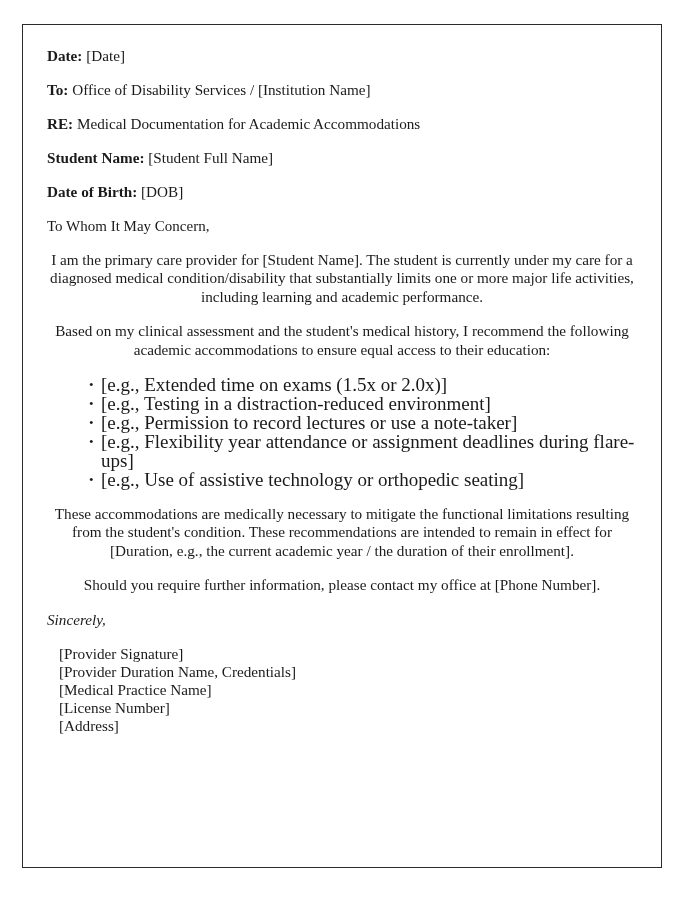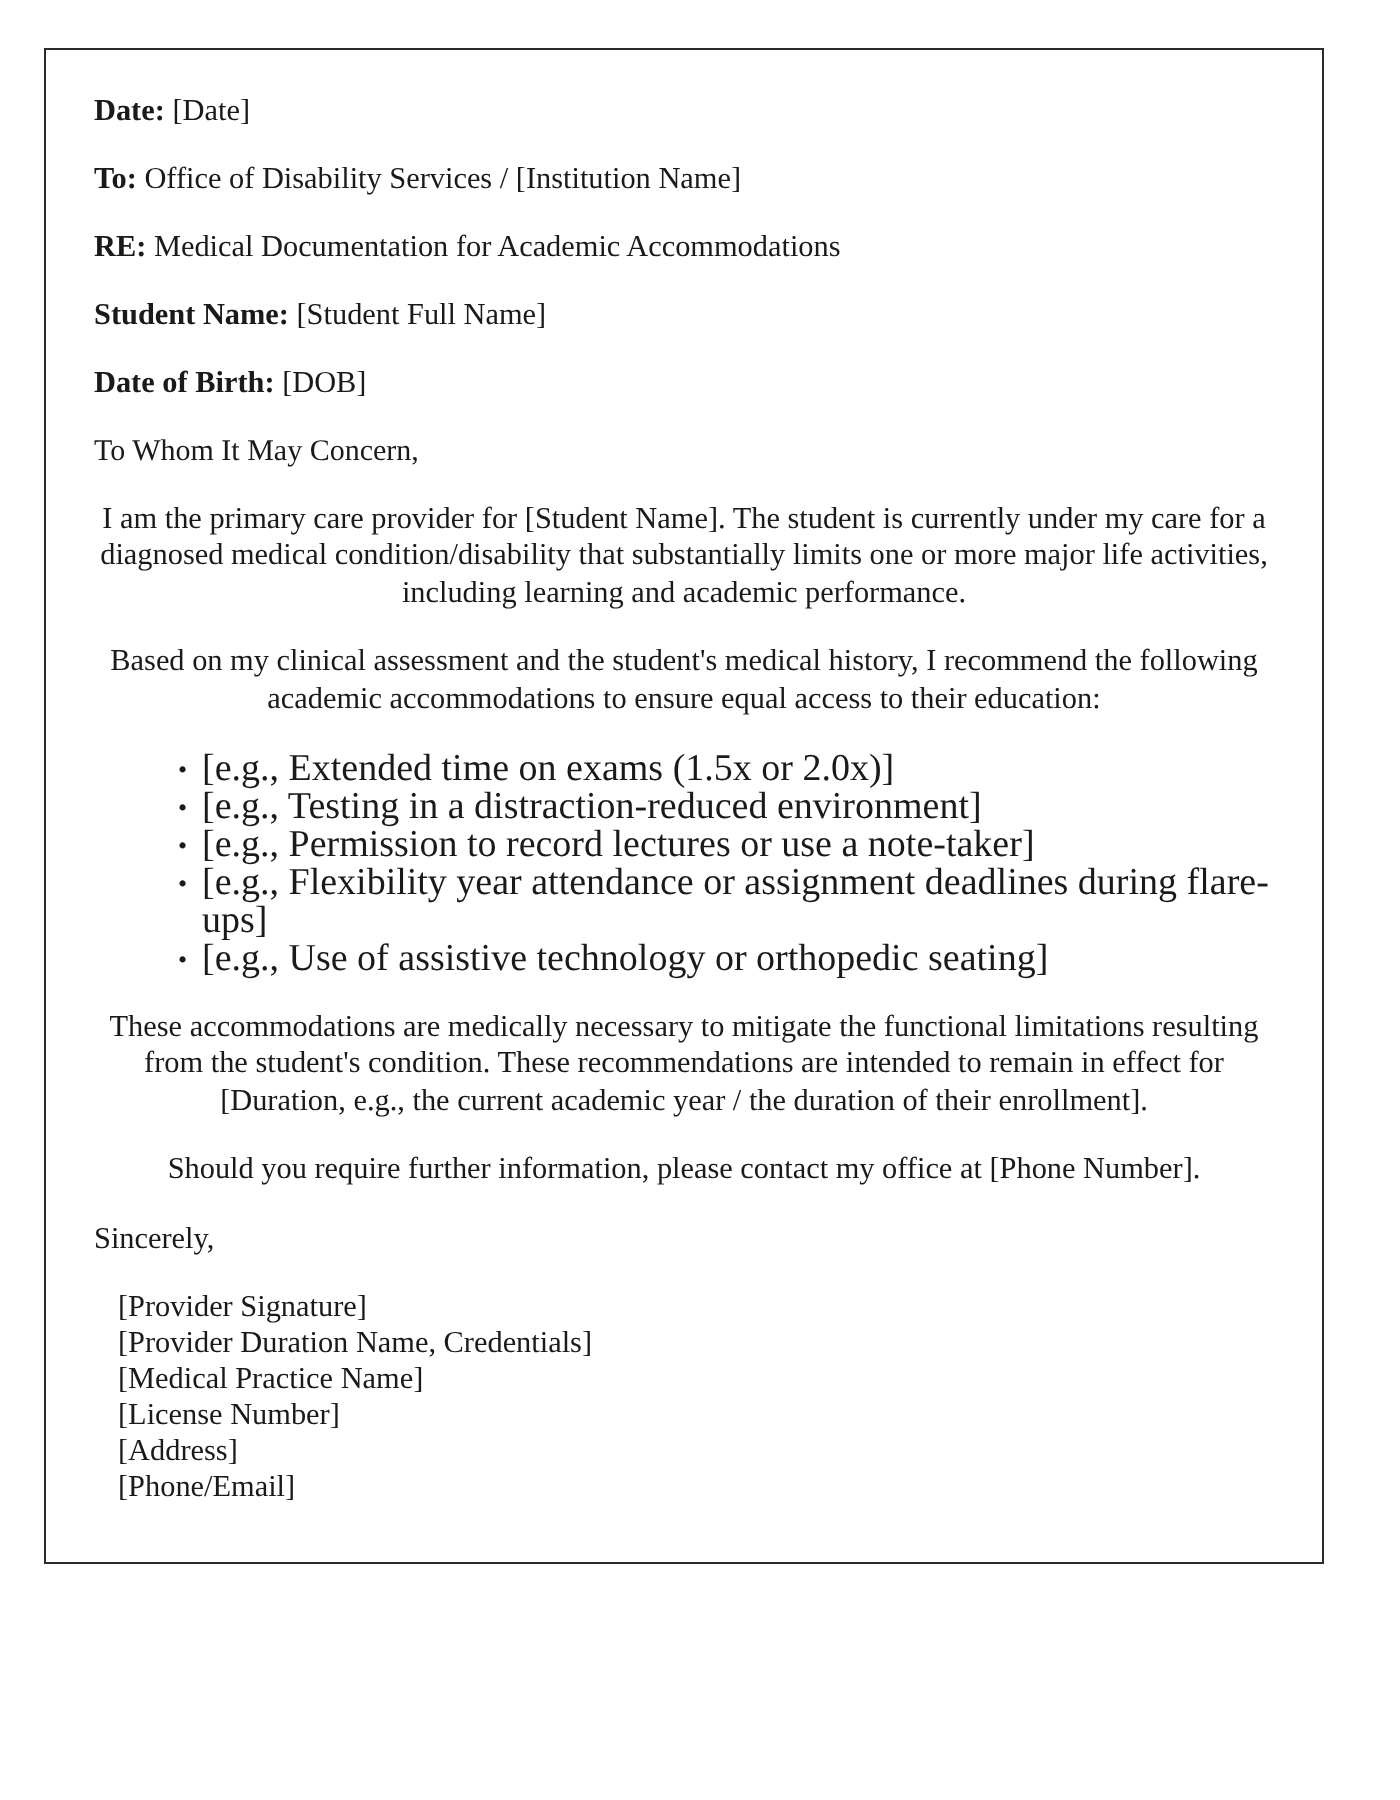--- a/index.html
+++ b/index.html
@@ -12,21 +12,21 @@
     height: 900px;
     font-family: "Liberation Serif", "DejaVu Serif", serif;
     color: #1a1a1a;
     -webkit-font-smoothing: antialiased;
   }
   .page {
     position: absolute;
     left: 22px;
     top: 24px;
     width: 640px;
-    height: 758px;
+    height: 844px;
     border: 1.5px solid #2b2b2b;
     box-sizing: border-box;
     background: #ffffff;
   }
   .page-inner {
     padding: 22px 24px 0 24px;
   }
   .letterhead {
     margin-bottom: 4px;
   }
@@ -68,20 +68,21 @@
     position: absolute;
     left: 0;
     top: 0;
     font-size: 13px;
     line-height: 19px;
   }
   .sign-off {
     font-size: 15.2px;
     line-height: 18px;
     margin: 12px 0 16px 0;
+    font-style: italic;
   }
   .signature-block {
     margin: 12px;
     padding: 0;
     list-style: none;
   }
   .signature-block li {
     font-size: 15.2px;
     line-height: 18px;
     white-space: nowrap;
@@ -133,17 +134,16 @@
     <p class="body-par">Should you require further information, please contact my office at [Phone Number].</p>
 
     <div class="sign-off">Sincerely,</div>
 
     <ul class="signature-block">
       <li>[Provider Signature]</li>
       <li>[Provider Duration Name, Credentials]</li>
       <li>[Medical Practice Name]</li>
       <li>[License Number]</li>
       <li>[Address]</li>
-      <li>[Phone/Email]</li>
     </ul>
 
   </div>
 </div>
 
 </body></html>

